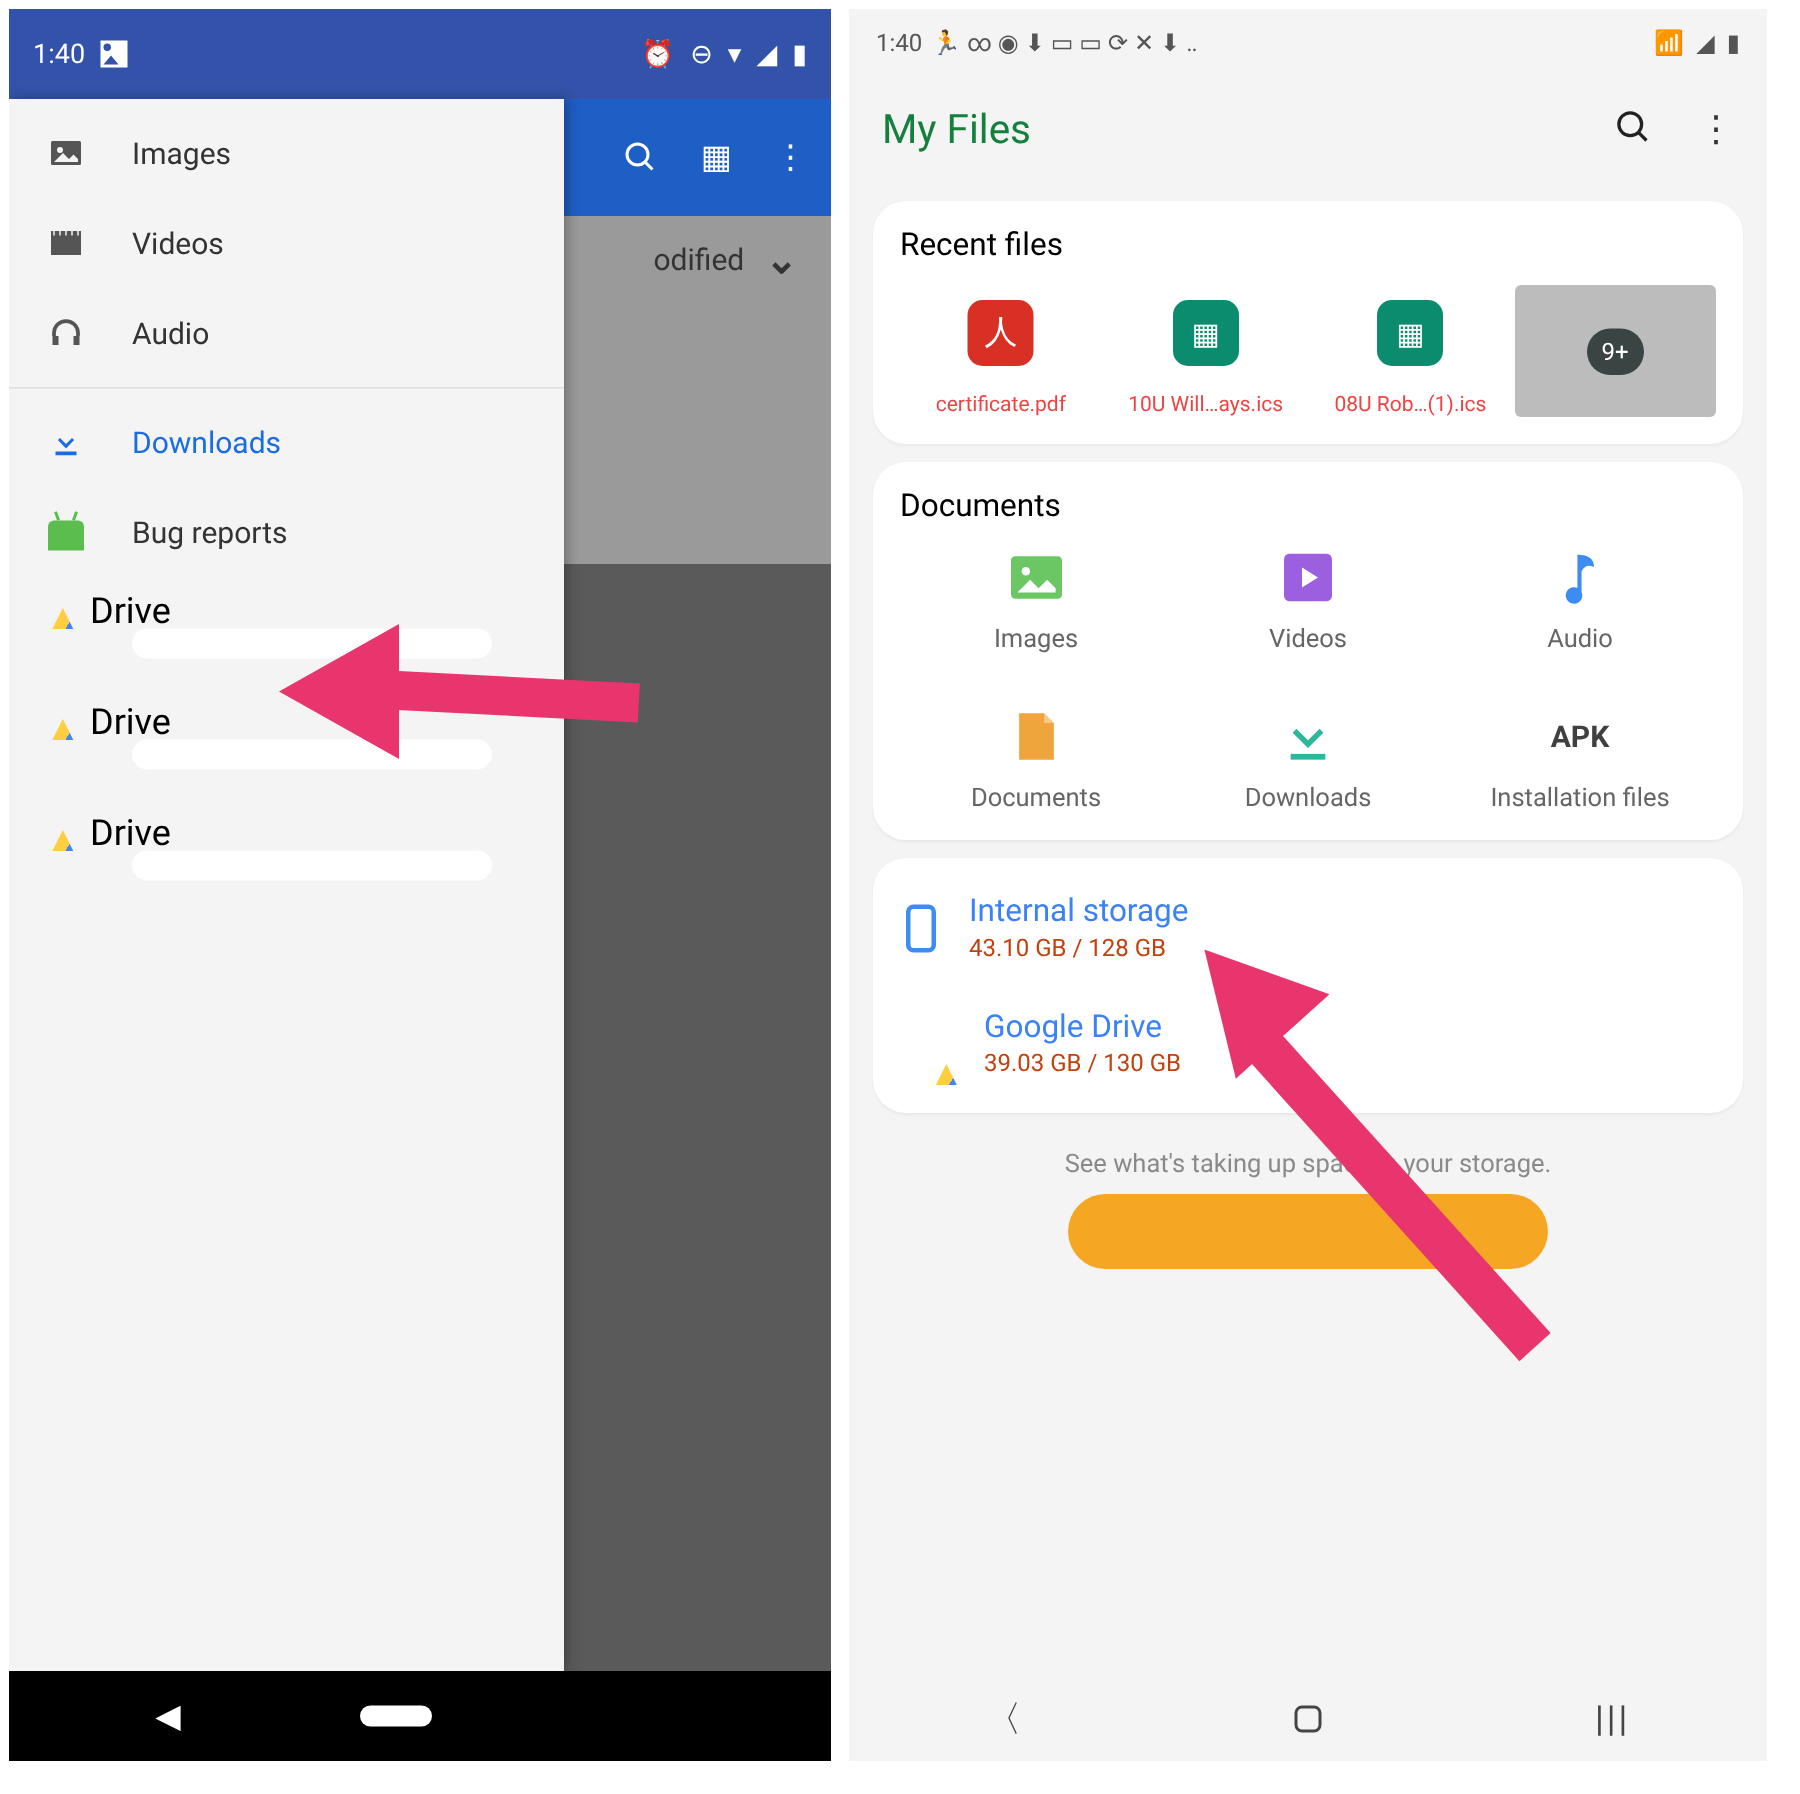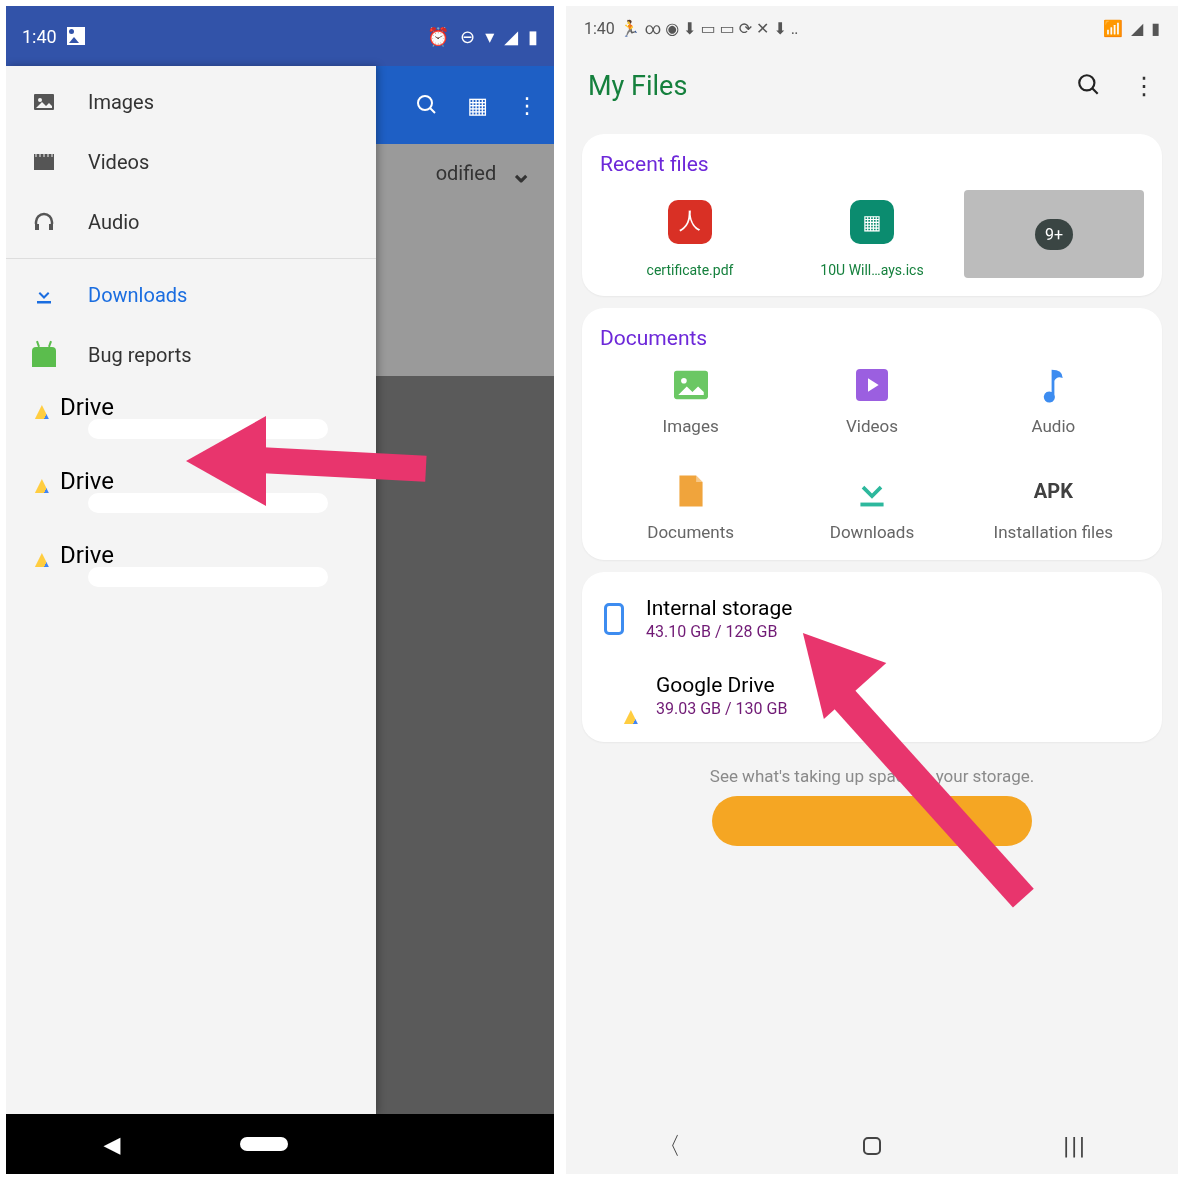--- a/index.html
+++ b/index.html
@@ -51,25 +51,25 @@
 .arrow-left .head { position: absolute; left: -20px; top: -10px; width: 0; height: 0; border-top: 45px solid transparent; border-bottom: 45px solid transparent; border-right: 80px solid #e8356d;}
 
 
 .r-status { height: 44px; background: #f4f4f4; display: flex; align-items: center; padding: 0 18px; color: #555; font-size: 16px; gap: 6px; }
 .r-status .right { margin-left: auto; display: flex; gap: 8px; } 
 .r-appbar { height: 72px; display: flex; align-items: center; padding: 0 22px; }
 .r-appbar .title { font-size: 27px; color: #15803d; }
 .r-appbar .actions { margin-left: auto; display: flex; gap: 30px; font-size: 24px; color: #333; }
 
 .card { background: #fff; border-radius: 22px; margin: 12px 16px; padding: 18px; box-shadow: 0 1px 2px rgba(0,0,0,0.05); }
-.card-title { font-size: 21px; color: #6d28d9; margin-bottom: 14px; }
+.card-title { font-size: 21px; color: #000000; margin-bottom: 14px; }
 .recent-row { display: flex; gap: 2px; }
 .rf { flex: 1; text-align: center; }
 .rf .thumb { height: 64px; display: flex; align-items: center; justify-content: center; }
-.rf .fname { font-size: 14px; color: #15803d; margin-top: 8px; white-space: nowrap; overflow: hidden; text-overflow: ellipsis; }
+.rf .fname { font-size: 14px; color: #ef4444; margin-top: 8px; white-space: nowrap; overflow: hidden; text-overflow: ellipsis; }
 .rf.more { background: #bcbcbc; border-radius: 4px; display: flex; align-items: center; justify-content: center; }
 .rf.more .badge { background: #3a4543; color: #fff; padding: 6px 10px; border-radius: 18px; font-size: 16px; }
 .pdf-icon { width: 44px; height: 44px; background: #d93025; border-radius: 10px; position: relative; }
 .pdf-icon::before { content: "人"; color: #fff; position: absolute; left: 50%; top: 50%; transform: translate(-50%,-52%); font-size: 22px; }
 .cal-icon { width: 44px; height: 44px; background: #0b8c6f; border-radius: 10px; position: relative; }
 .cal-icon::before { content: "▦"; color: #fff; position: absolute; left: 50%; top: 50%; transform: translate(-50%,-50%); font-size: 20px; }
 
 .cat-grid { display: grid; grid-template-columns: repeat(3,1fr); row-gap: 34px; margin-top: 6px; }
 .cat { text-align: center; }
 .cat .ci { height: 42px; display: flex; align-items: center; justify-content: center; font-size: 34px; }
@@ -79,22 +79,22 @@
 .ci.audio { color: #3d8cf0; }
 .ci.docs { color: #f0a43c; }
 .ci.dl { color: #2db89d; }
 .ci.apk { color: #404040; font-size: 20px; font-weight: 700; }
 
 .storage-card { background: #fff; border-radius: 22px; margin: 12px 16px; padding: 8px 0; box-shadow: 0 1px 2px rgba(0,0,0,0.05); }
 .st-row { display: flex; align-items: center; padding: 16px 22px; gap: 22px; }
 .st-row .si { width: 30px; height: 30px; display: flex; align-items: center; justify-content: center; font-size: 26px; }
 .st-row .si.int { border: 3px solid #3d8cf0; border-radius: 5px; width: 20px; height: 32px; }
 .st-row .si.sd { background: #9fc04a; width: 26px; height: 22px; border-radius: 2px 5px 2px 2px; }
-.st-row .txt .name { font-size: 21px; color: #000000; }
-.st-row .txt .det { font-size: 16px; color: #701a75; margin-top: 2px; }
+.st-row .txt .name { font-size: 21px; color: #3b82f6; }
+.st-row .txt .det { font-size: 16px; color: #c2410c; margin-top: 2px; }
 
 .footer-txt { text-align: center; color: #8a8a8a; font-size: 17px; margin: 24px 0 10px; }
 .orange-btn { width: 320px; height: 50px; background: #f5a623; border-radius: 25px; margin: 0 auto; }
 
 .r-navbar { position: absolute; bottom: 0; left: 0; right: 0; height: 56px; background: #f4f4f4; display: flex; align-items: center; justify-content: space-around; color: #444; font-size: 24px; }
 .r-navbar .sq { width: 18px; height: 18px; border: 2px solid #444; border-radius: 5px; }
 
 .arrow-right { position: absolute; top: 630px; left: 220px; width: 300px; height: 260px; pointer-events: none; }
 .arrow-right .shaft { position: absolute; left: 50px; top: 40px; width: 280px; height: 28px; background: #e8356d; transform: rotate(48deg); transform-origin: left center; }
 .arrow-right .head { position: absolute; left: 4px; top: -16px; width: 0; height: 0; border-top: 42px solid transparent; border-bottom: 42px solid transparent; border-right: 78px solid #e8356d; transform: rotate(48deg); }
@@ -250,20 +250,26 @@
             <div class="pdf-icon"></div>
           </div>
         <div class="fname">certificate.pdf</div>
       </div>
       <div class="rf">
         <div class="thumb">
             <div class="cal-icon"></div>
           </div>
         <div class="fname">10U Will…ays.ics</div>
       </div>
+      <div class="rf">
+        <div class="thumb">
+            <div class="cal-icon"></div>
+          </div>
+        <div class="fname">08U Rob…(1).ics</div>
+      </div>
       <div class="rf more">
         <span class="badge">9+</span>
       </div>
     </div>
   </div>
 
   <div class="card">
     <div class="card-title">Documents</div>
     <div class="cat-grid">
       <div class="cat">

